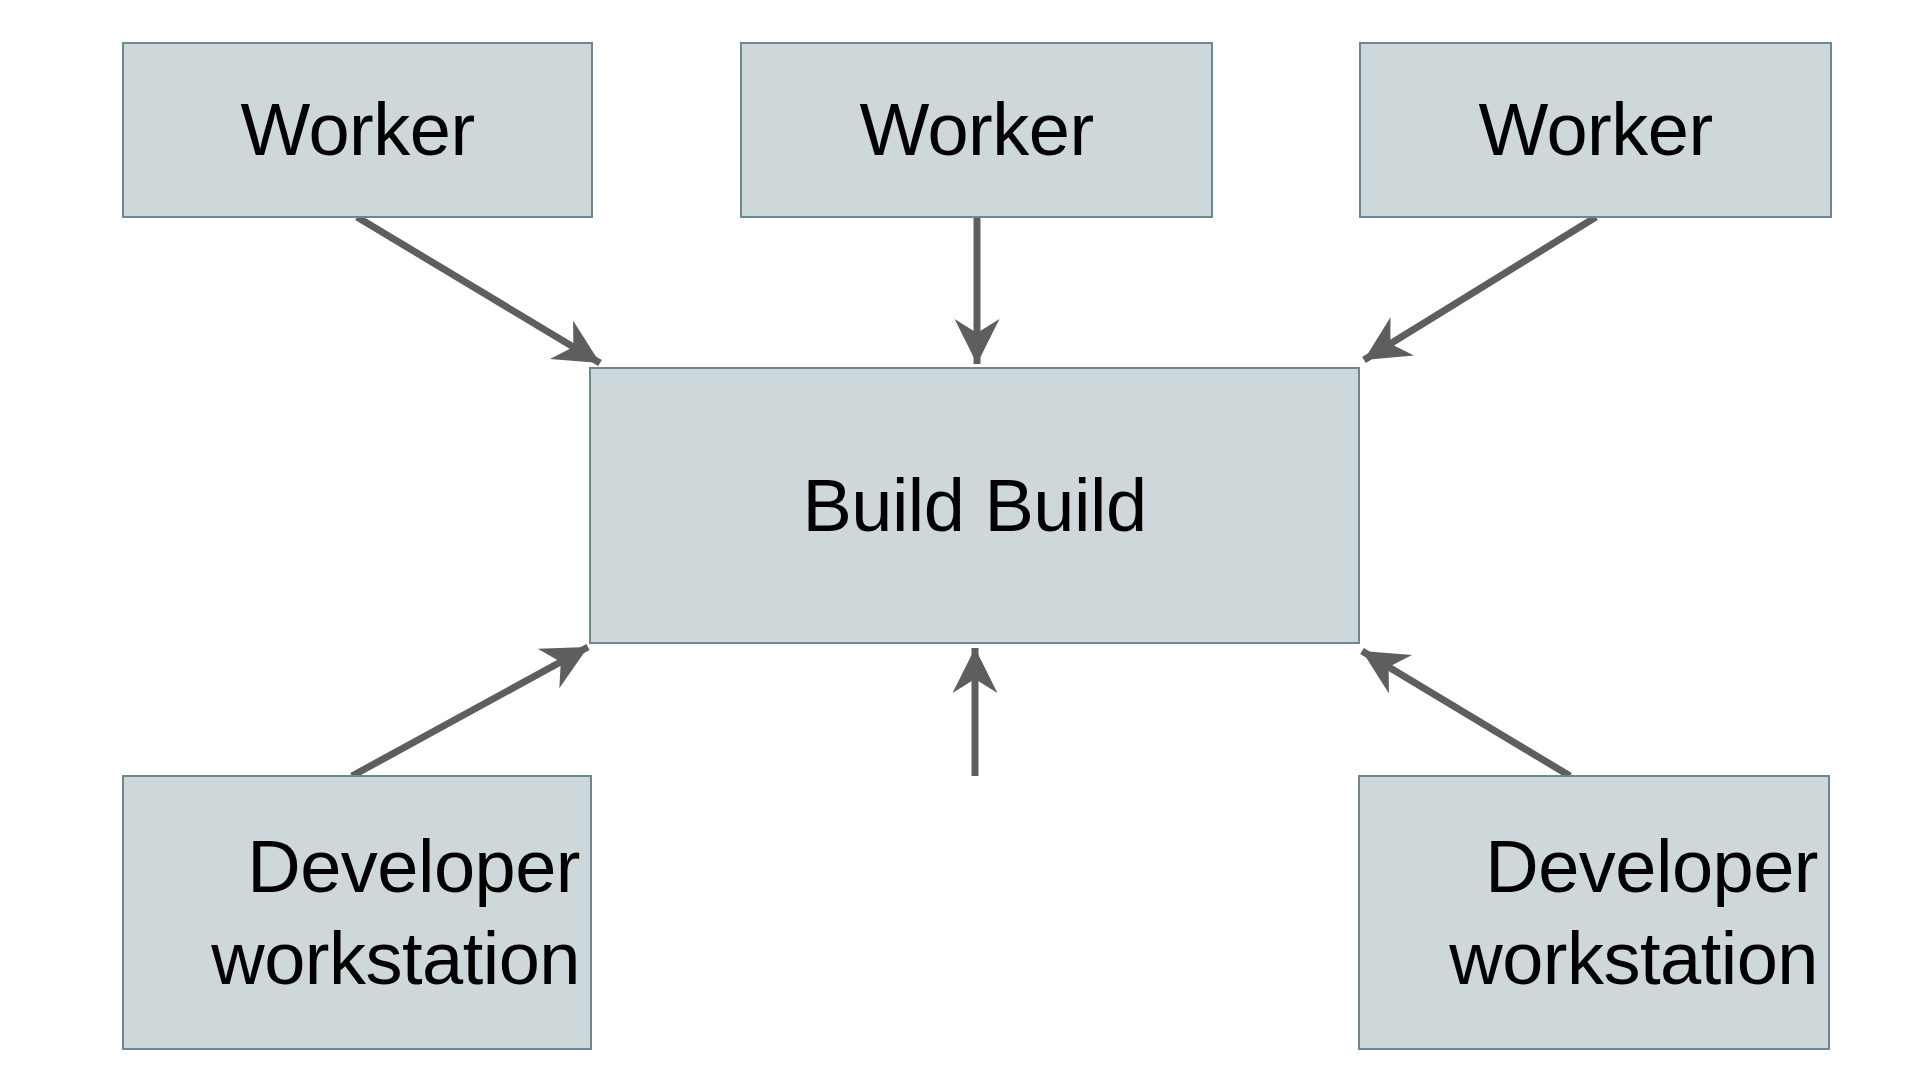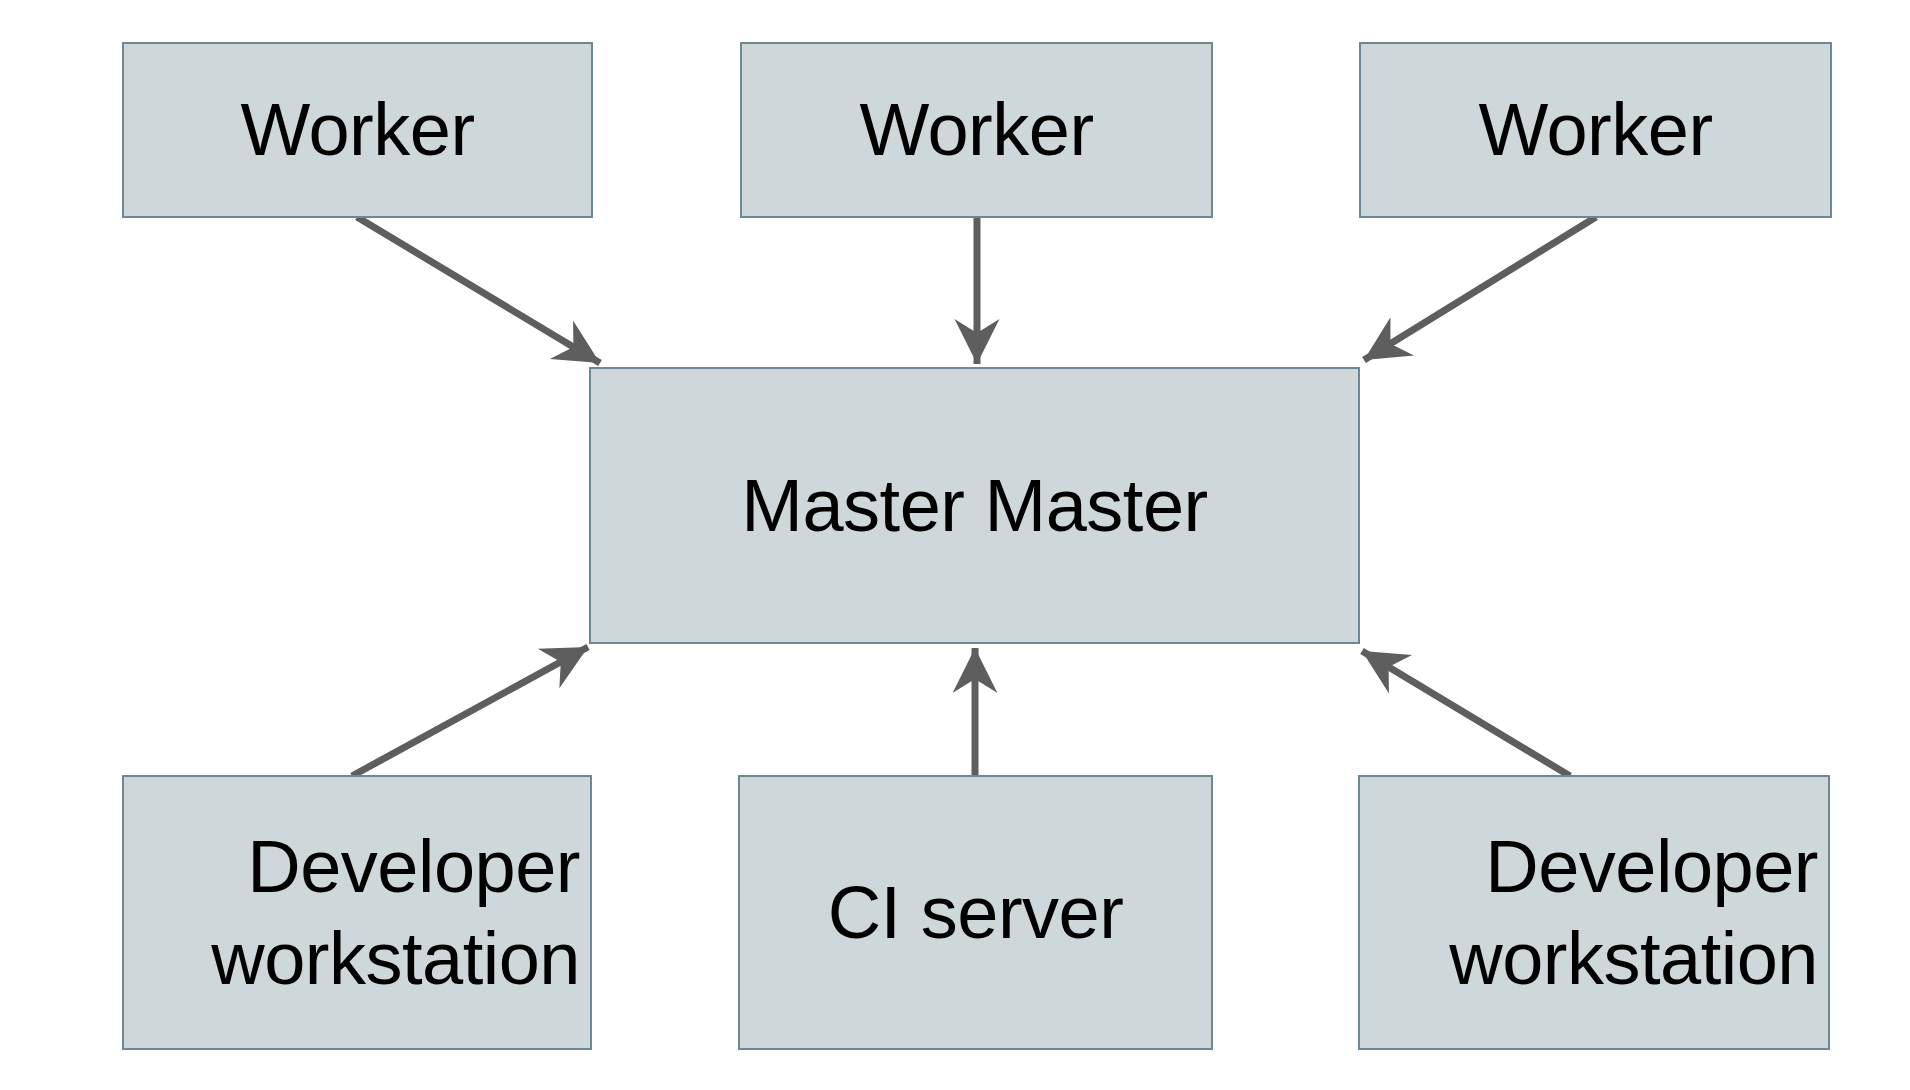--- a/index.html
+++ b/index.html
@@ -83,28 +83,25 @@
 
   <div class="node" id="node-worker-2">
     <span>Worker</span>
   </div>
 
   <div class="node" id="node-worker-3">
     <span>Worker</span>
   </div>
 
   <div class="node" id="node-build-master">
-    <span>Master Master</span>
+    <span>Build Build</span>
   </div>
 
   <div class="node" id="node-dev-1">
     <span>Developer workstation</span>
   </div>
 
-  <div class="node" id="node-ci-server">
-    <span>CI server</span>
-  </div>
 
   <div class="node" id="node-dev-2">
     <span>Developer workstation</span>
   </div>
 
 </div>
 
 </body></html>

